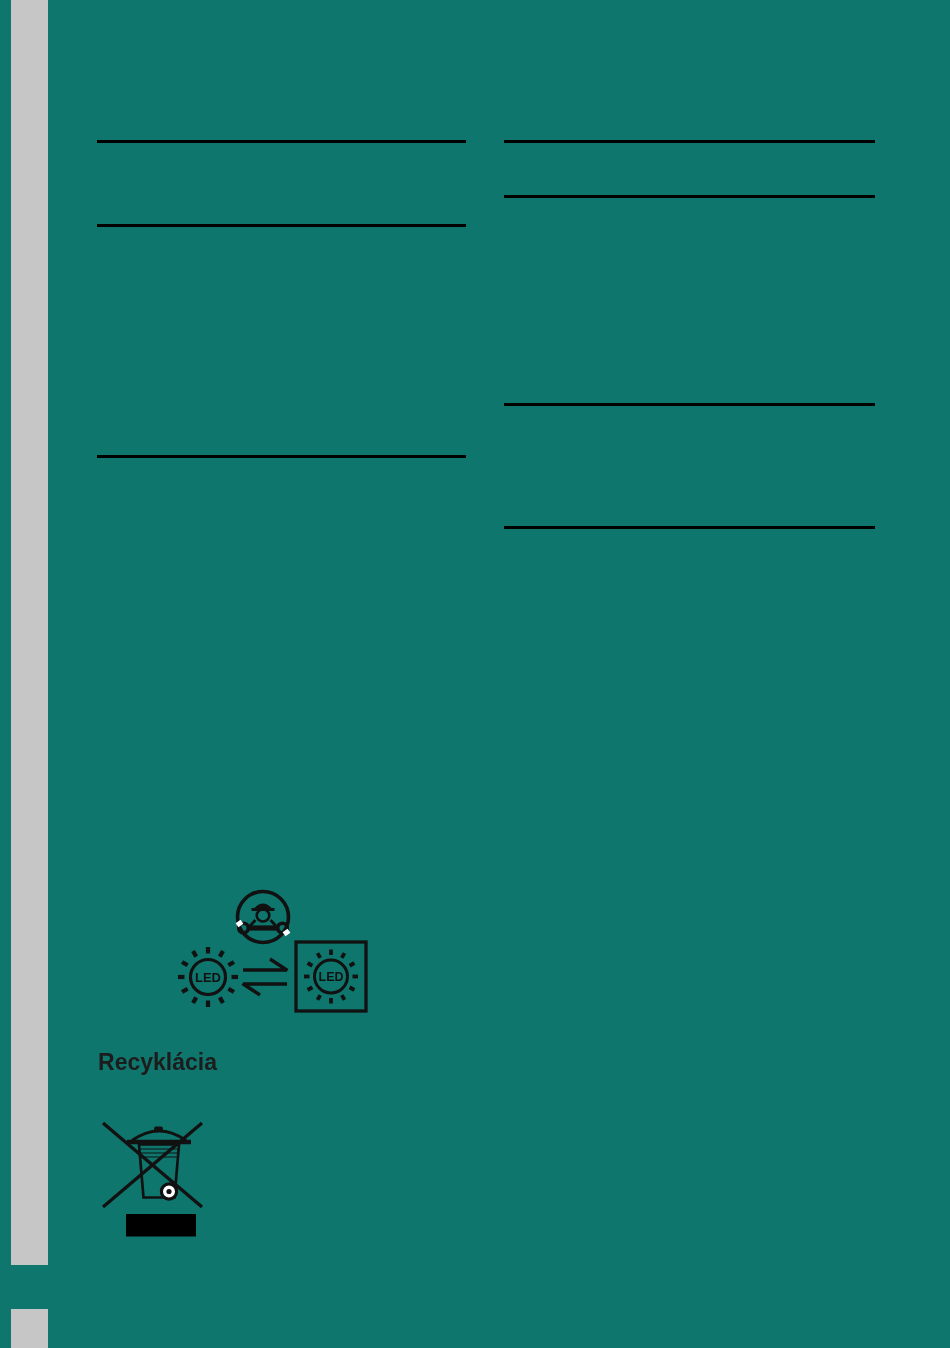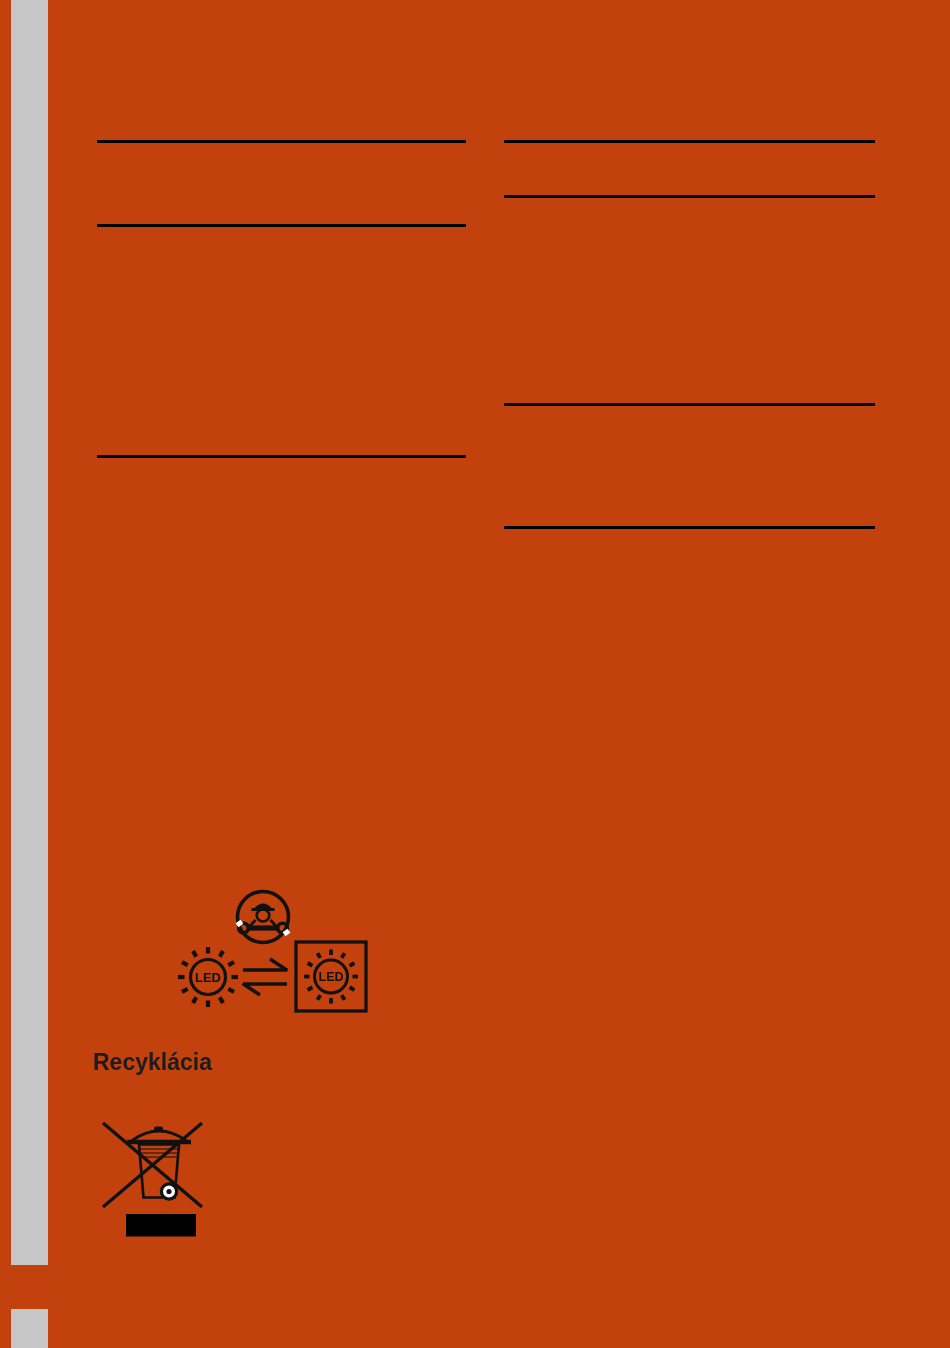--- a/index.html
+++ b/index.html
@@ -5,21 +5,21 @@
   html, body {
     margin: 0;
     padding: 0;
     background: #ffffff;
     font-family: "Liberation Sans", "DejaVu Sans", sans-serif;
   }
   .page {
     position: relative;
     width: 950px;
     height: 1348px;
-    background: #c2410c;
+    background: #0f766e;
     overflow: hidden;
   }
   .sidebar-bar {
     position: absolute;
     left: 11px;
     top: 0;
     width: 37px;
     height: 1265px;
     background: #c6c6c6;
   }
@@ -50,21 +50,21 @@
     left: 170px;
     top: 885px;
     width: 205px;
     height: 135px;
   }
   .recycle-title {
     position: absolute;
     left: 93px;
     top: 1050px;
     width: 124px;
-    text-align: left;
+    text-align: right;
     font-size: 23px;
     line-height: 25px;
     font-weight: bold;
     color: #1c1c1c;
     letter-spacing: 0px;
   }
   .weee-figure {
     position: absolute;
     left: 95px;
     top: 1118px;

